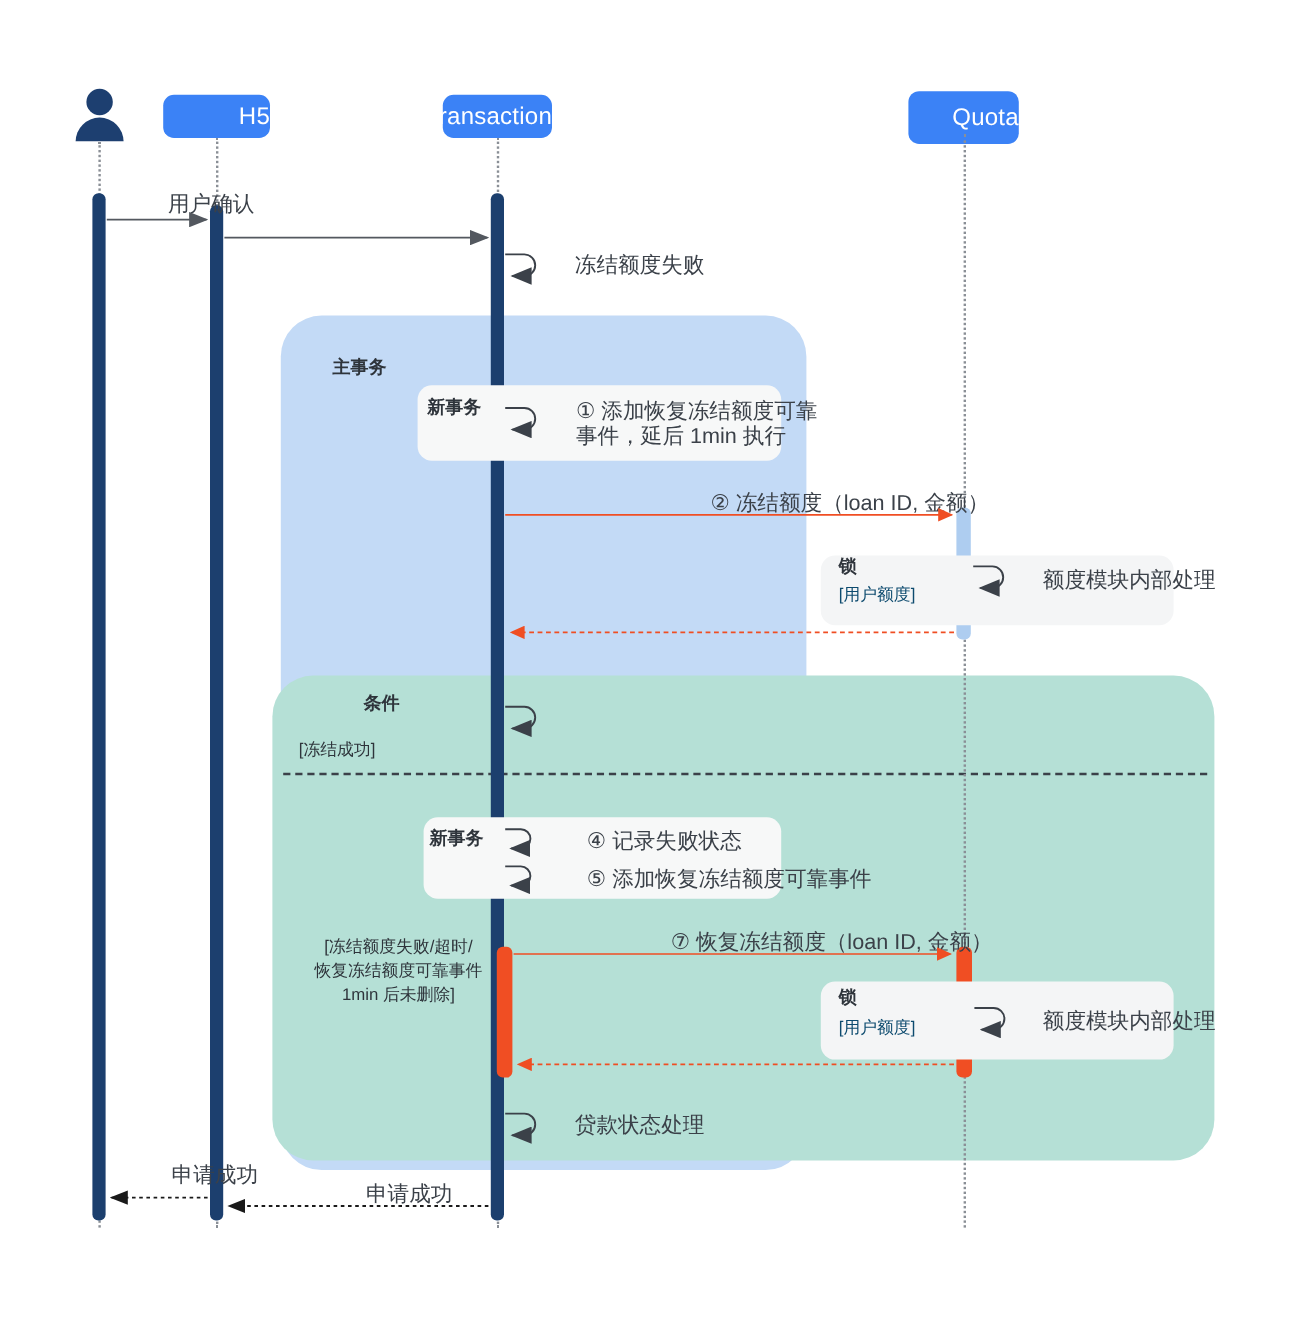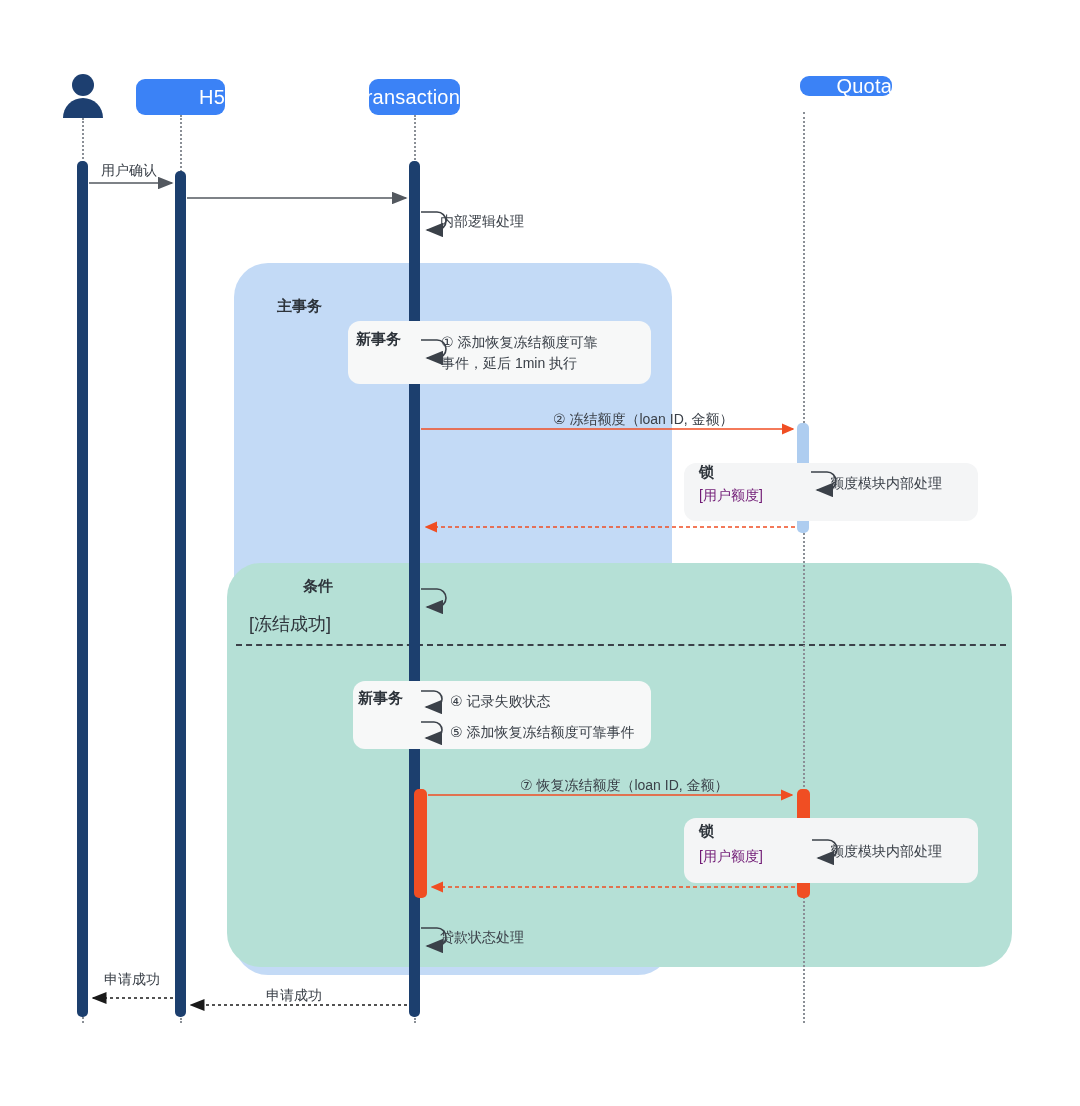--- a/index.html
+++ b/index.html
@@ -40,82 +40,85 @@
   
   .frag{position:absolute;}
   .frag.blue{background:#c3daf6;border-radius:34px;}
   .frag.green{background:#b5e0d6;border-radius:34px;}
   .frag-label{
     position:absolute;font-weight:bold;font-size:15px;color:#2e343b;
     white-space:nowrap;
     font-family:Liberation Serif, serif;
   }
   .guard{
-    position:absolute;font-size:18px;color:#2e343b;white-space:pre;
+    position:absolute;font-size:14px;color:#2e343b;white-space:pre;
     text-align:center;line-height:20px;
   }
   .divider{
     position:absolute;height:0;
     border-top:2px dashed #3b4149;
   }
 
   
   .note{
     position:absolute;
     background:#f4f5f6;
     border-radius:12px;
   }
   .note.white{background:#f7f8f8;}
   .note-title{
     position:absolute;font-weight:bold;font-size:15px;color:#2e343b;white-space:nowrap;
   }
   .note-sub{
-    position:absolute;font-size:14px;color:#701a75;white-space:nowrap;
+    position:absolute;font-size:14px;color:#0c4a6e;white-space:nowrap;
   }
 
   
   .msg{
-    position:absolute;font-size:14px;color:#3b4149;white-space:pre;line-height:21px;
+    position:absolute;font-size:18px;color:#3b4149;white-space:pre;line-height:21px;margin-left:39px;
   }
   .msg.center{}
 
   
   #svg{position:absolute;left:0;top:0;width:1080px;height:1106px;pointer-events:none;}
 </style>
 </head>
 <body>
 
 <div id="stage">
 
   <div class="frag blue" style="left:234px;top:263px;width:438px;height:712px;"></div>
   <div class="frag green" style="left:227px;top:563px;width:785px;height:404px;"></div>
 
   <div class="frag-label" style="left:277px;top:297px;">主事务</div>
   <div class="frag-label" style="left:303px;top:577px;">条件</div>
 
   <div class="guard" style="left:249px;top:614px;">[冻结成功]</div>
+  <div class="guard" style="left:244px;top:778px;width:176px;">[冻结额度失败/超时/
+恢复冻结额度可靠事件
+1min 后未删除]</div>
 
   <div class="divider" style="left:236px;top:644px;width:770px;"></div>
 
   <div class="actor-icon" style="left:60px;top:72px;width:46px;height:46px;">
     <svg width="46" height="46" viewBox="0 0 46 46" aria-hidden="true">
       <circle cx="23" cy="13" r="11" fill="#1d3f70"></circle>
       <path d="M3 46 a20 20 0 0 1 40 0 Z" fill="#1d3f70"></path>
     </svg>
   </div>
 
   <div class="pbox" style="left:136px;top:79px;width:89px;height:36px;">
     <span>H5</span>
   </div>
 
   <div class="pbox" style="left:369px;top:79px;width:91px;height:36px;">
     <span>Transaction</span>
   </div>
 
-  <div class="pbox" style="left:800px;top:76px;width:92px;height:20px;">
+  <div class="pbox" style="left:757px;top:76px;width:92px;height:44px;">
     <span>Quota</span>
   </div>
 
   <div class="lifeline" style="left:82px;top:118px;height:905px;"></div>
   <div class="lifeline" style="left:180px;top:115px;height:908px;"></div>
   <div class="lifeline" style="left:414px;top:115px;height:908px;"></div>
   <div class="lifeline" style="left:803px;top:112px;height:911px;"></div>
 
   <div class="act navy" style="left:77px;top:161px;width:11px;height:856px;"></div>
   <div class="act navy" style="left:175px;top:171px;width:11px;height:846px;"></div>
@@ -134,21 +137,21 @@
 
   <div class="note white" style="left:353px;top:681px;width:298px;height:68px;"></div>
   <div class="note-title" style="left:358px;top:689px;">新事务</div>
 
   <div class="note" style="left:684px;top:818px;width:294px;height:65px;"></div>
   <div class="note-title" style="left:699px;top:822px;">锁</div>
   <div class="note-sub" style="left:699px;top:848px;">[用户额度]</div>
 
   <div class="msg" style="left:101px;top:160px;">用户确认</div>
 
-  <div class="msg" style="left:440px;top:211px;">内部逻辑处理</div>
+  <div class="msg" style="left:440px;top:211px;">冻结额度失败</div>
 
   <div class="msg center" style="left:441px;top:332px;width:205px;">① 添加恢复冻结额度可靠
 事件，延后 1min 执行</div>
 
   <div class="msg" style="left:553px;top:409px;">② 冻结额度（loan ID, 金额）</div>
 
   <div class="msg" style="left:830px;top:473px;">额度模块内部处理</div>
 
 
   <div class="msg" style="left:450px;top:691px;">④ 记录失败状态</div>

